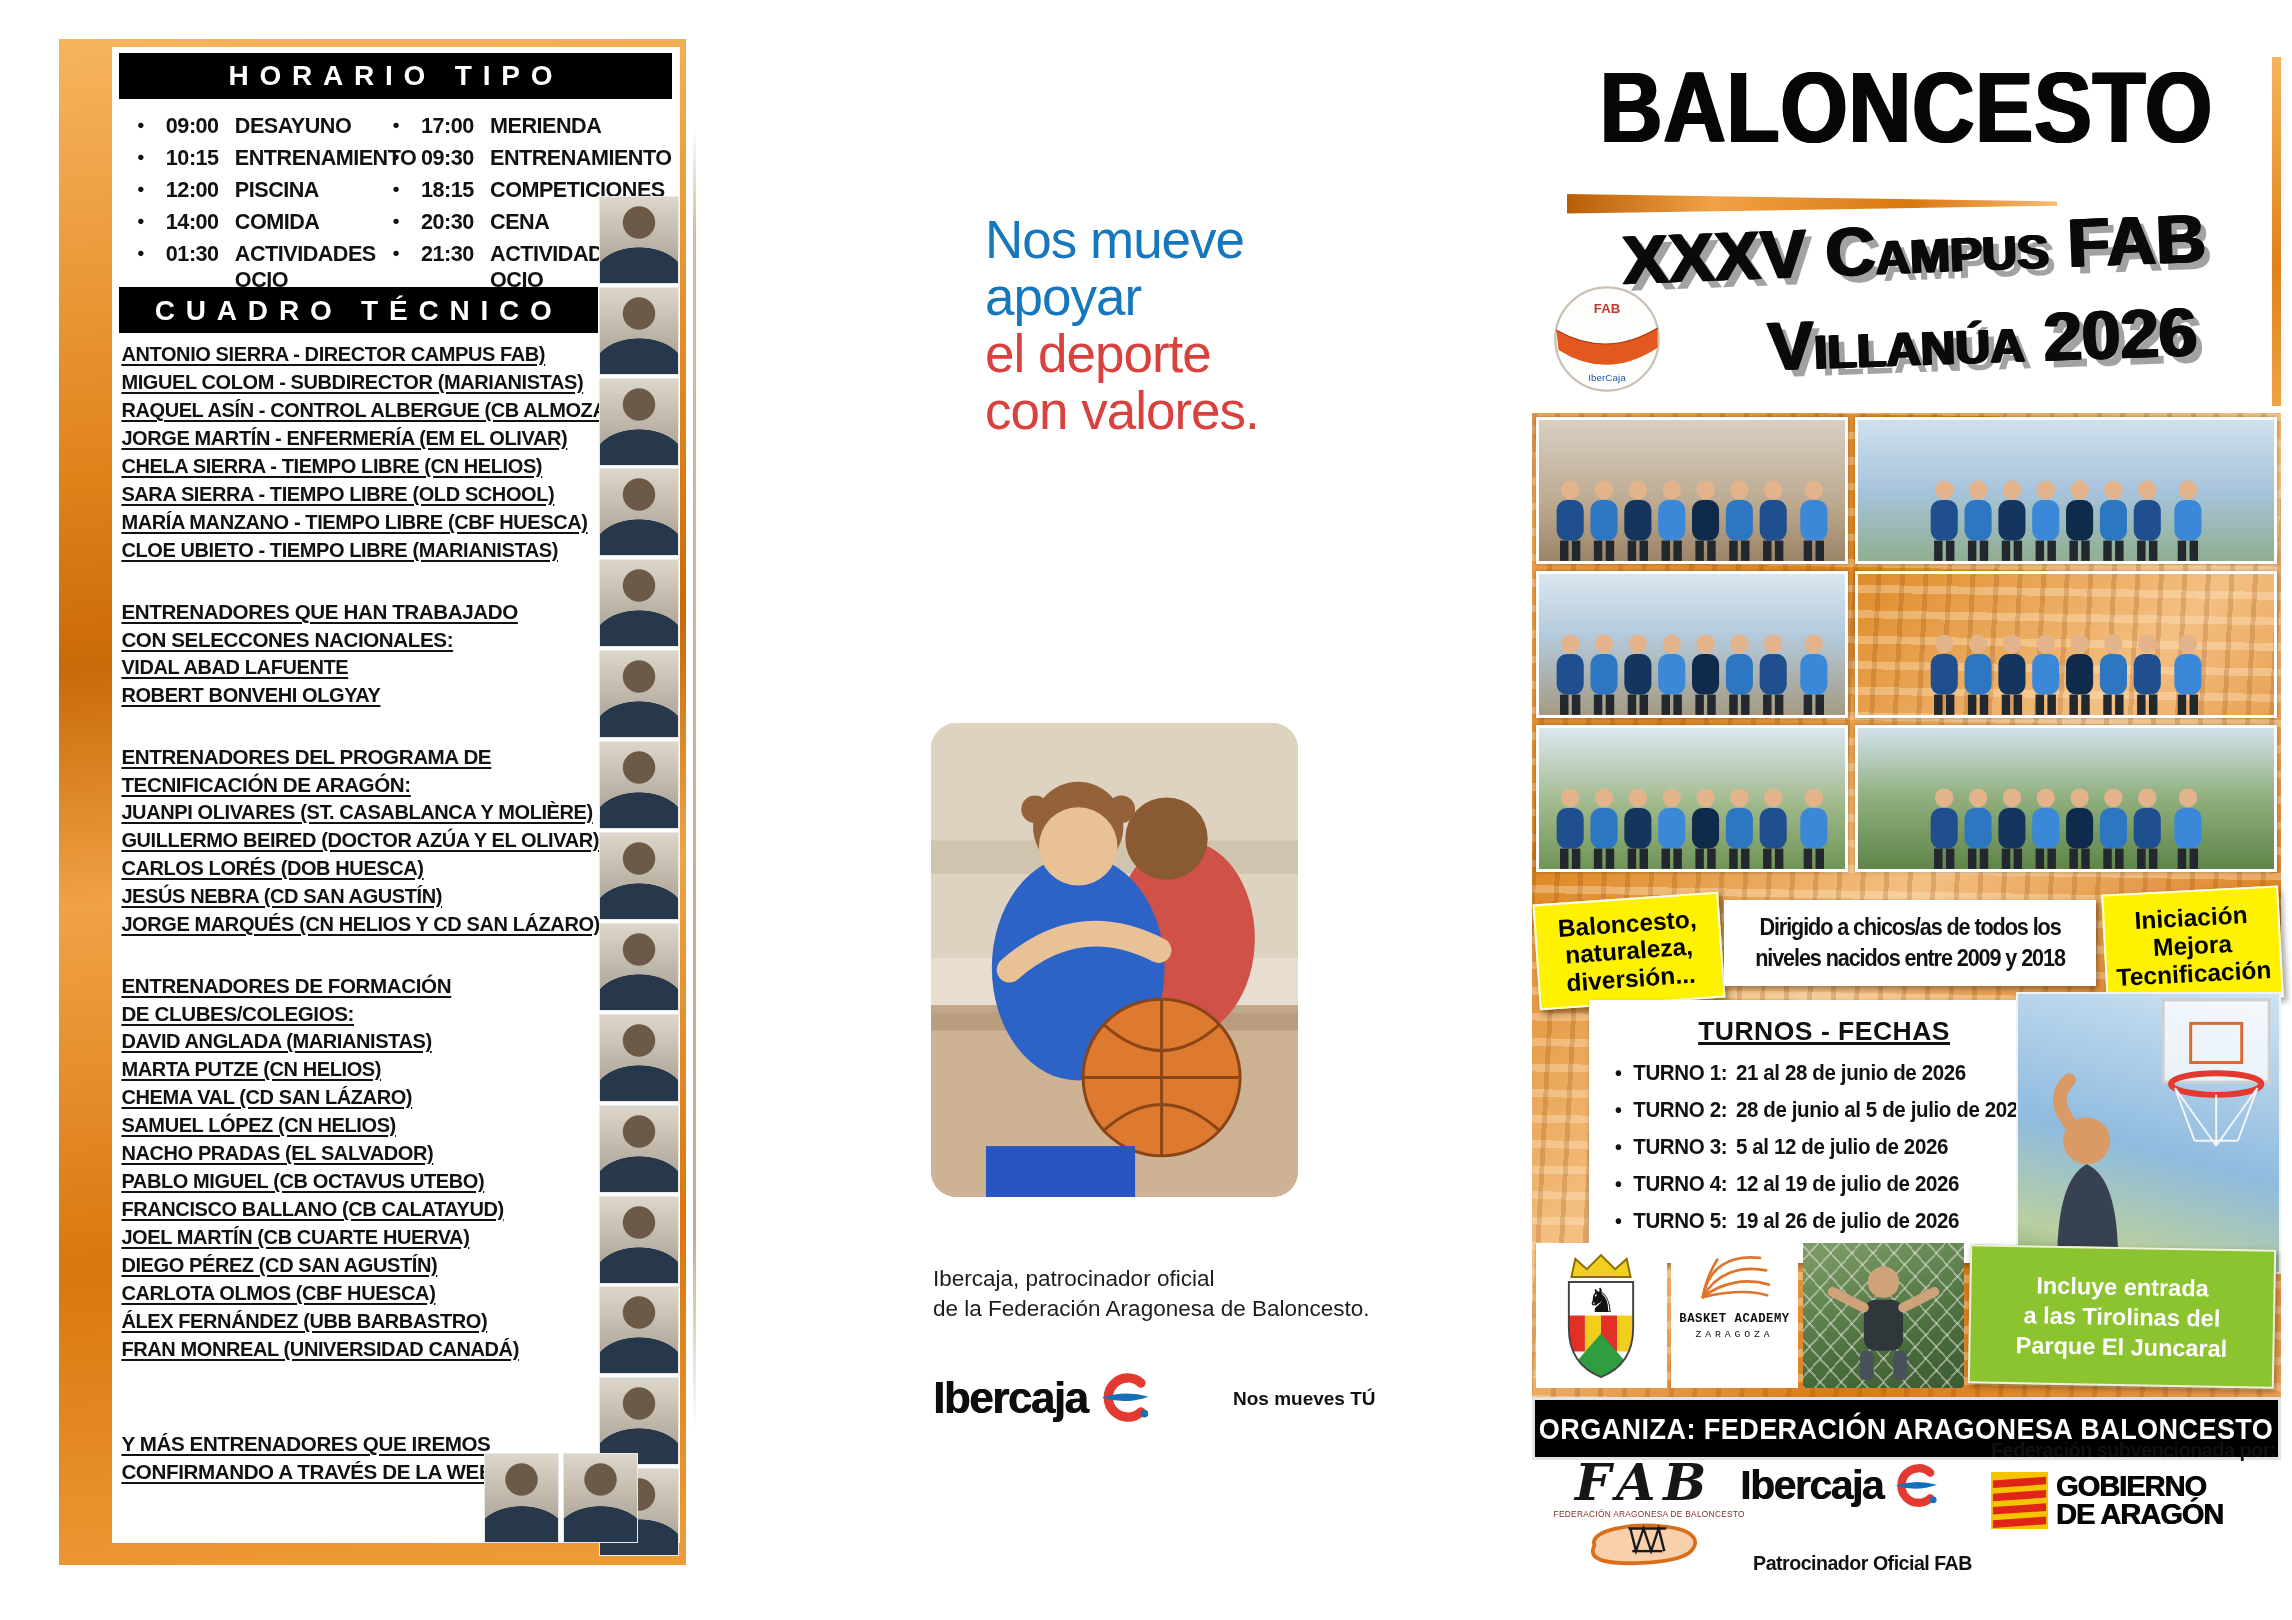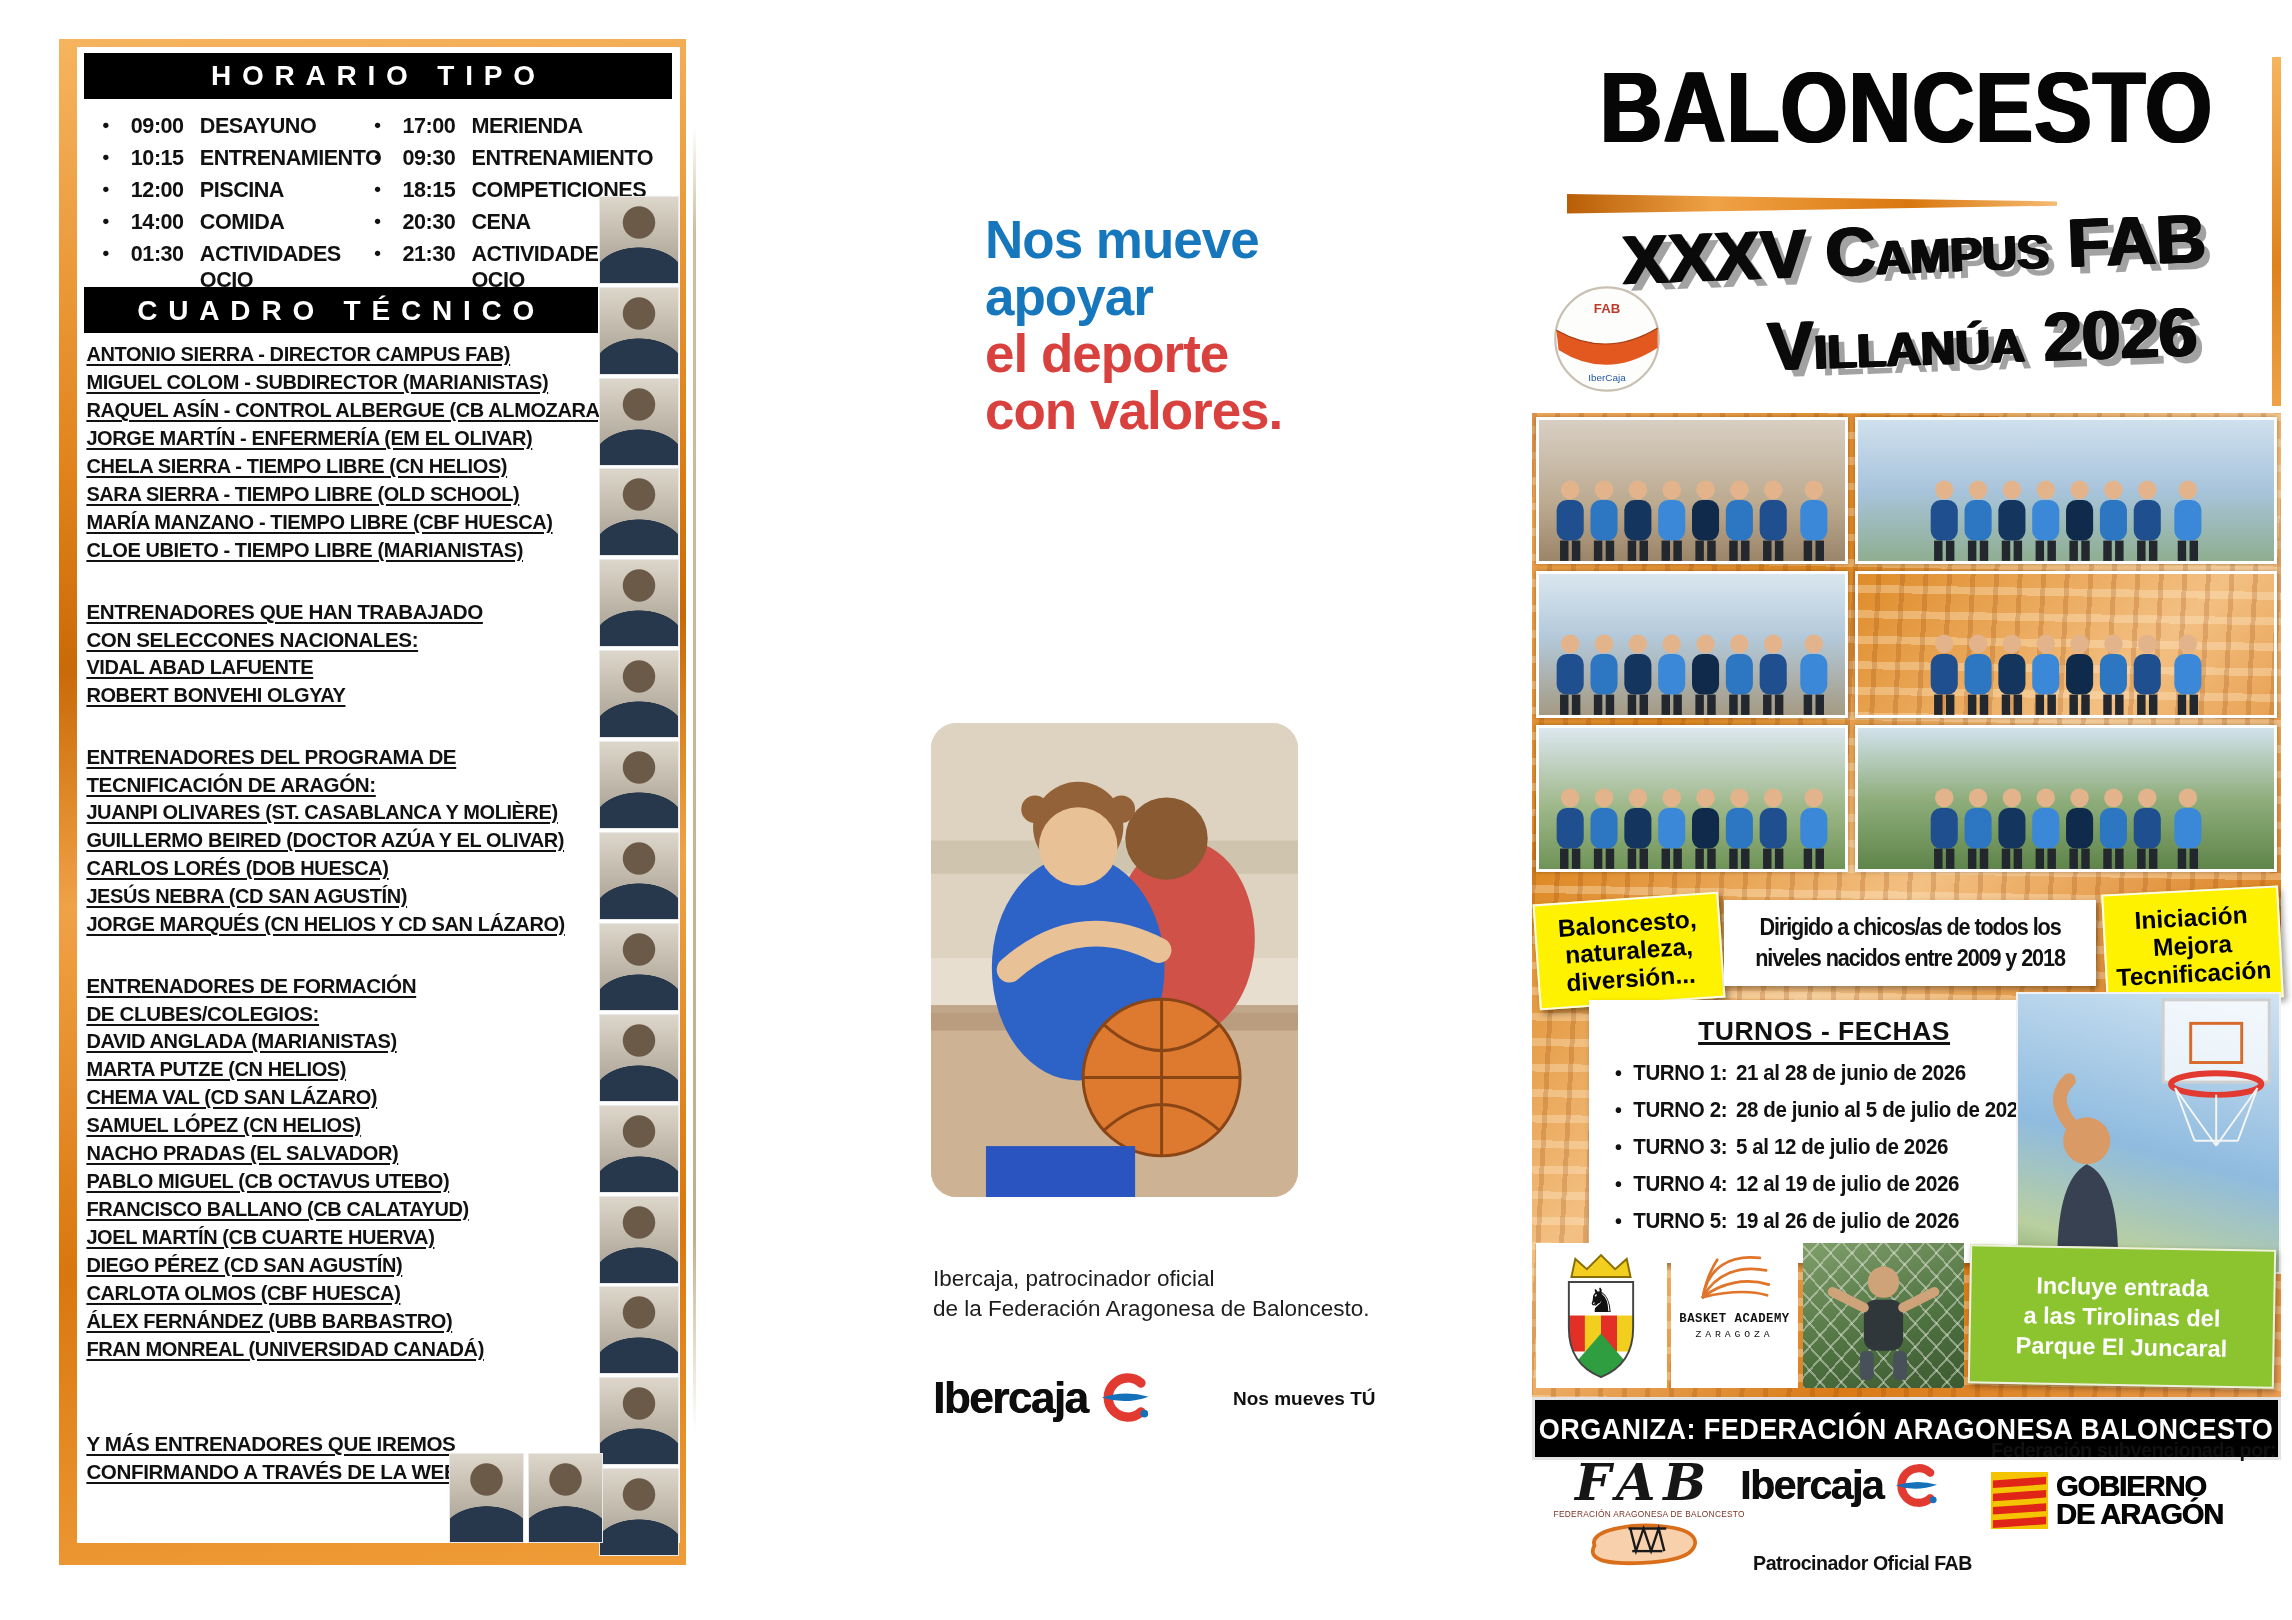--- a/index.html
+++ b/index.html
@@ -2,21 +2,21 @@
 <html><head>
 <meta charset="utf-8">
 <style>
   html,body{margin:0;padding:0;background:#fff;}
   .page{position:relative;width:2293px;height:1620px;background:#ffffff;overflow:hidden;
         font-family:"Liberation Sans","DejaVu Sans",sans-serif;color:#111;}
 
   
   #panel-left{position:absolute;left:59px;top:39px;width:627px;height:1526px;
     background:linear-gradient(175deg,#f6b45e,#e0821a 28%,#c96a08 40%,#f0a246 55%,#d9770e 78%,#ef9c38);}
-  #panel-left .inner{position:absolute;inset:7.8px 5.9px 21.6px 17.6px;background:#fff;}
+  #panel-left .inner{position:absolute;inset:7.8px 5.9px 21.6px 17.6px;background:#fff;margin-left:35px;}
   .blackbar{background:#000;color:#fff;font-weight:bold;font-size:28px;letter-spacing:10.8px;
     text-align:center;padding:7.8px 0 6.9px;white-space:nowrap;}
   #bar-horario{margin:5.9px 7.8px 0;}
   #bar-cuadro{margin:13.7px 82px 0 7.8px;}
   .schedule{display:flex;padding:13.7px 0 0 25.5px;}
   .sched-col{list-style:none;margin:0;padding:0;width:47%;}
   .sched-col li{display:flex;align-items:baseline;height:32px;font-size:21.6px;font-weight:bold;letter-spacing:-0.5px;}
   .sched-col li::before{content:"●";font-size:12.7px;margin-right:21.6px;position:relative;top:-3.9px;}
   .sched-col .time{width:69px;flex:none;}
   .staff{position:relative;margin-top:9.8px;}
@@ -35,21 +35,21 @@
     radial-gradient(circle at 50% 25.5px,#7a6télé0,rgba(0,0,0,0) 0),
     radial-gradient(circle at 50% 25.5px,#7c6a52 0 15.7px,rgba(0,0,0,0) 16.7px),
     radial-gradient(ellipse 45px 29px at 50% 92%,#3a3f45 0 98%,rgba(0,0,0,0) 100%),
     linear-gradient(180deg,#d3d8dc,#aab2b8 70%,#8e979d);}
   #photo-row{position:absolute;left:372px;top:1406px;display:flex;gap:4.9px;}
   #photo-row .photo{width:73px;height:88px;}
   #crease{position:absolute;left:693px;top:127px;width:2.9px;height:1304px;
     background:linear-gradient(180deg,rgba(214,198,172,0),#d0bd9d 8%,#c4ae8a 85%,rgba(214,198,172,0));}
 
   
-  #headline{position:absolute;left:985px;top:211px;font-weight:bold;font-size:53px;line-height:57px;letter-spacing:-1px;}
+  #headline{position:absolute;left:985px;top:211px;font-weight:normal;font-size:53px;line-height:57px;letter-spacing:-1px;}
   .hl.blue{color:#1777bd;}
   .hl.red{color:#d9413e;}
   #ad-photo{position:absolute;left:931px;top:723px;width:367px;height:474px;border-radius:25.5px;overflow:hidden;
     background:linear-gradient(180deg,#efe7da,#e2d4c2 45%,#cbb49a 75%,#b89a7e);}
   #ad-caption{position:absolute;left:933px;top:1241px;font-size:22.5px;line-height:30px;color:#1d1d1d;font-weight:500;}
   #ib-logo{position:absolute;left:933px;top:1372px;display:flex;align-items:center;}
   .ib-word{font-size:44px;font-weight:bold;letter-spacing:-1.5px;color:#0d0d0d;text-shadow:0.6px 0 #0d0d0d;}
   #tagline{position:absolute;left:1233px;top:1388px;font-size:19px;font-weight:bold;color:#111;}
 
   

